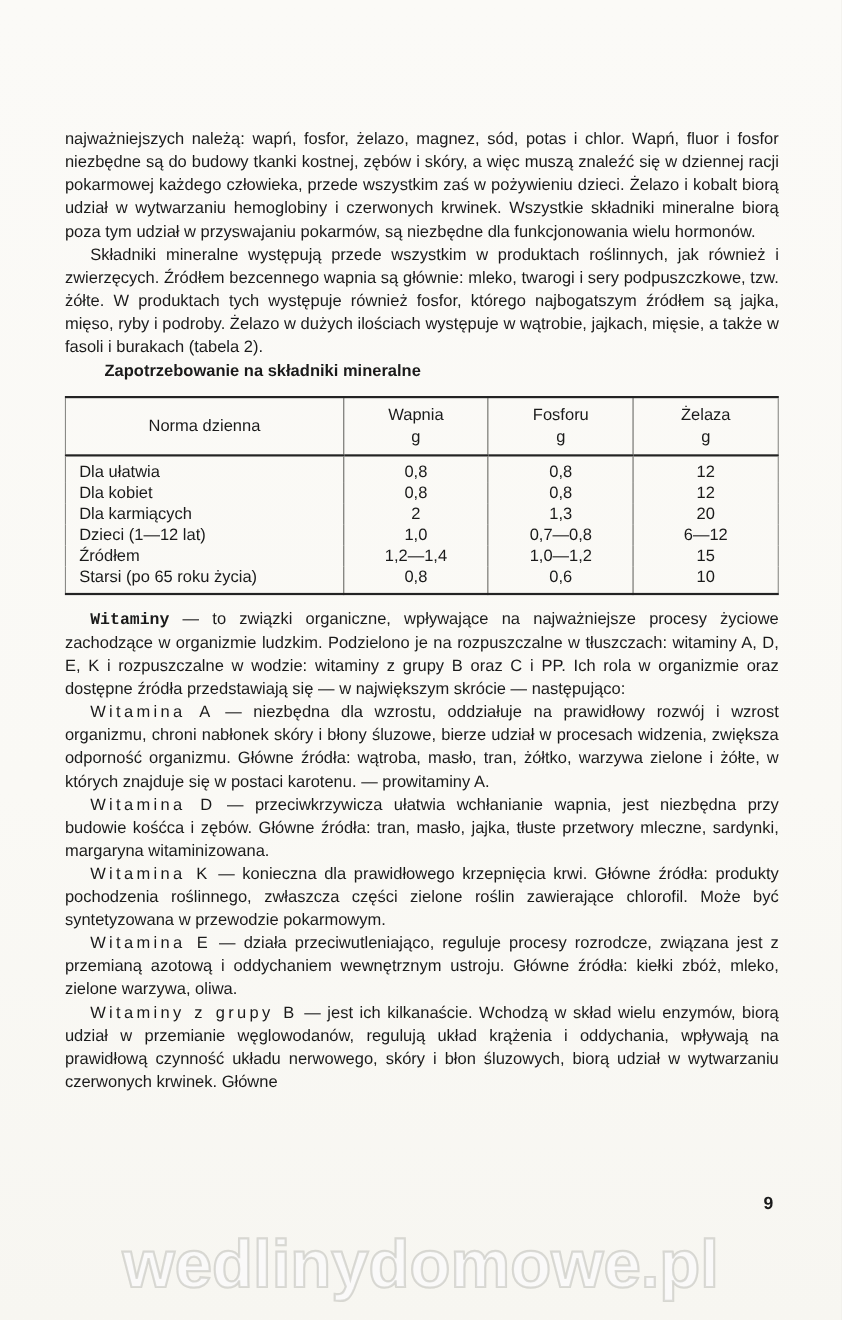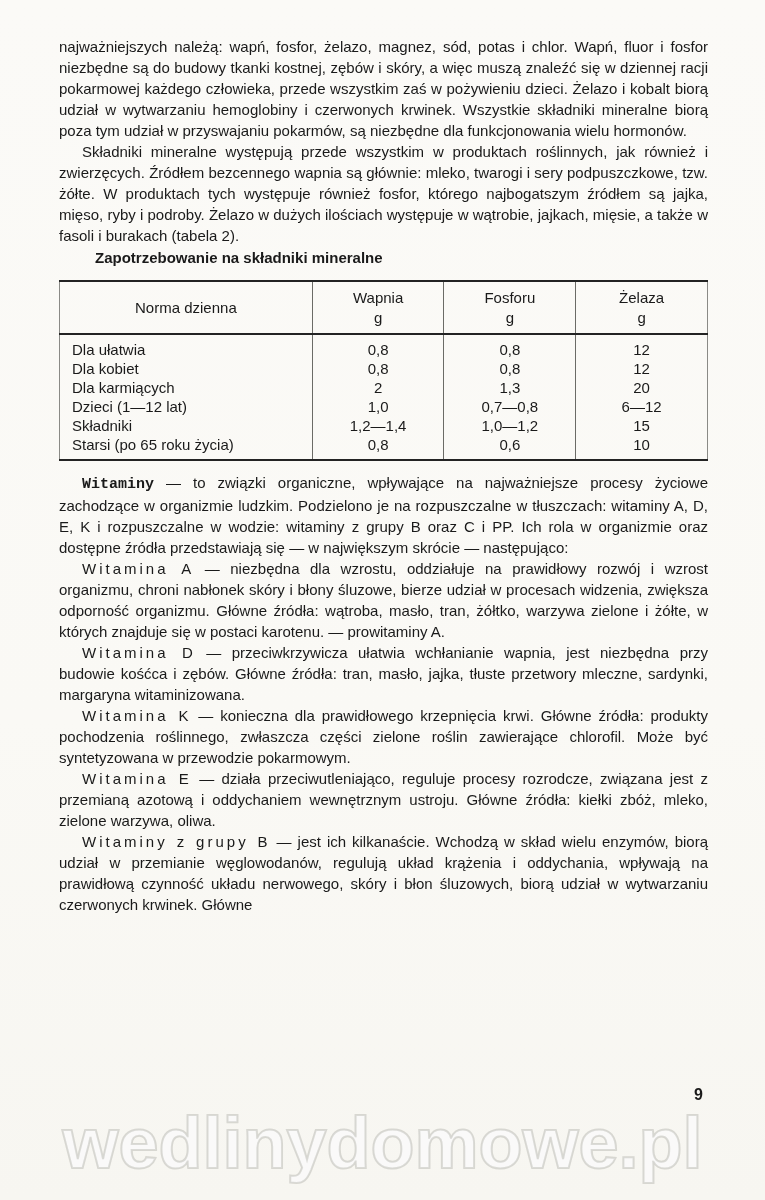--- a/index.html
+++ b/index.html
@@ -7,21 +7,21 @@
   body {
     font-family: "Liberation Sans", sans-serif;
     color: #1a1a1a;
     background: #f2f1ec;
     position: relative;
   }
   .page {
     position: absolute;
     inset: 0;
     background: linear-gradient(180deg, #fbfaf7 0%, #faf9f5 60%, #f7f6f1 100%);
-    padding: 36px 57px 0 59px;
+    padding: 116px 57px 0 59px;
   }
   .text-col {
     width: 649px;
     font-size: 15px;
     line-height: 21px;
     text-align: justify;
   }
   p.para { margin: 0; }
   p.indent { text-indent: 23px; }
   .lead-bold { font-weight: bold; font-family: Liberation Mono, monospace; }
@@ -64,21 +64,21 @@
     top: 1086px;
     right: 62px;
     font-weight: bold;
     font-size: 16px;
   }
   .watermark {
     position: absolute;
     left: 0; right: 0;
     bottom: 16px;
     text-align: center;
-    font-size: 72px;
+    font-size: 61px;
     font-weight: bold;
     white-space: nowrap;
     color: rgba(255,255,255,0.82);
     -webkit-text-stroke: 2px rgba(172,172,166,0.40);
     text-shadow: 0 0 1px rgba(180,180,175,0.35);
     pointer-events: none;
     z-index: 5;
   }
 </style>
 </head>
@@ -136,21 +136,21 @@
           <td>1,3</td>
           <td>20</td>
         </tr>
         <tr>
           <td class="col-label">Dzieci (1—12 lat)</td>
           <td>1,0</td>
           <td>0,7—0,8</td>
           <td>6—12</td>
         </tr>
         <tr>
-          <td class="col-label">Składniki</td>
+          <td class="col-label">Źródłem</td>
           <td>1,2—1,4</td>
           <td>1,0—1,2</td>
           <td>15</td>
         </tr>
         <tr>
           <td class="col-label">Starsi (po 65 roku życia)</td>
           <td>0,8</td>
           <td>0,6</td>
           <td>10</td>
         </tr>

